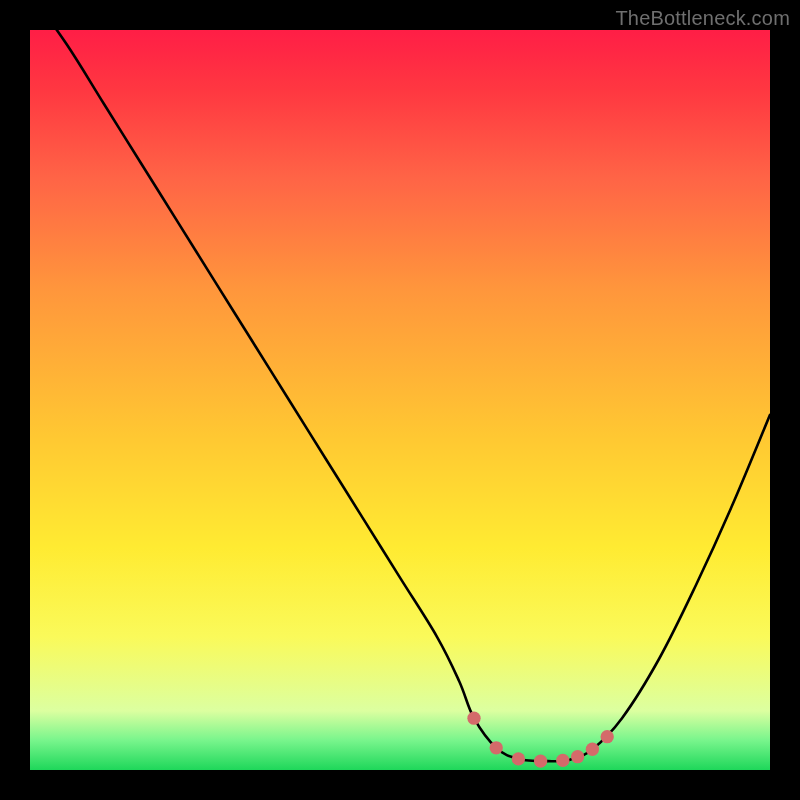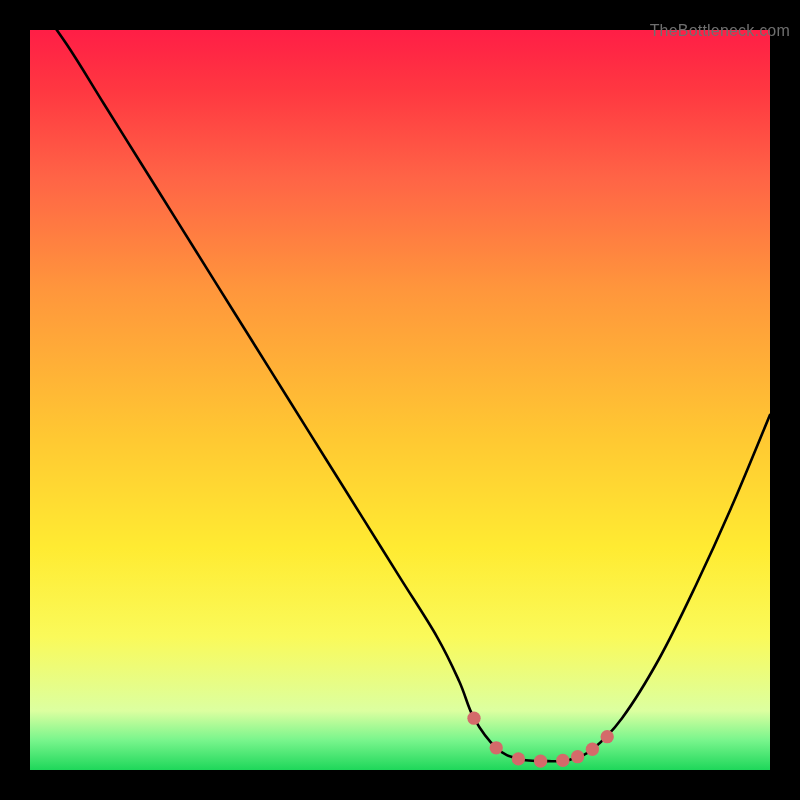--- a/index.html
+++ b/index.html
@@ -39,24 +39,24 @@
   }
   .plot svg {
     position: absolute;
     left: 0;
     top: 0;
     width: 740px;
     height: 740px;
   }
   .watermark {
     position: absolute;
-    top: 22px;
+    top: 7px;
     right: 10px;
     color: #6f6f6f;
-    font-size: 16px;
+    font-size: 20px;
     font-weight: 500;
     letter-spacing: 0.2px;
   }
 </style>
 </head>
 <body>
 
 <div class="stage">
   <div class="plot">
     <svg viewBox="0 0 100 100" preserveAspectRatio="none">

